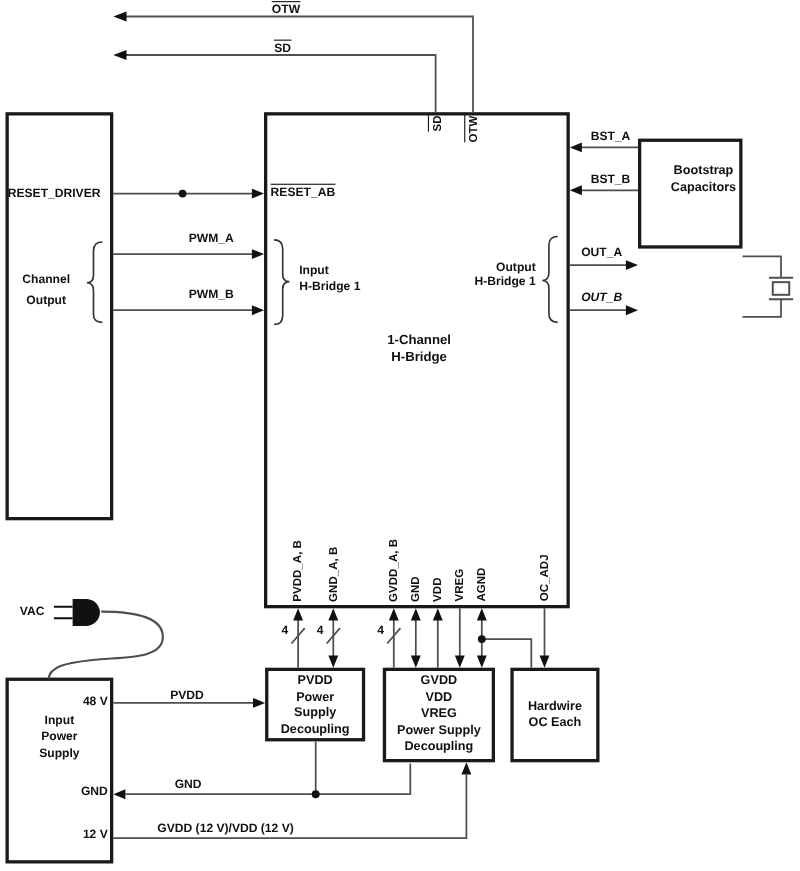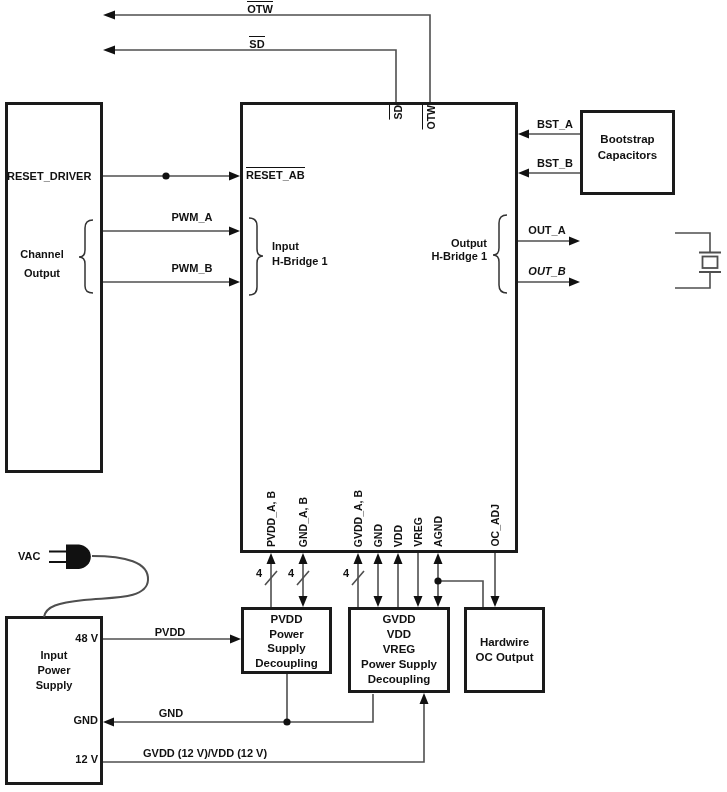--- a/index.html
+++ b/index.html
@@ -19,21 +19,21 @@
 </style>
 </head>
 <body>
 
 <div id="stage">
 
   <div class="blk" style="left:5px;top:102px;width:98px;height:371px;"></div>
 
   <div class="blk" style="left:240px;top:102px;width:278px;height:451px;"></div>
 
-  <div class="blk" style="left:580px;top:110px;width:95px;height:85px;">
+  <div class="blk" style="left:580px;top:126px;width:95px;height:100px;padding-left:12px;">
     <div class="blktxt" style="top:18px;font-size:11.5px;line-height:16px;">
       <div>Bootstrap</div>
       <div>Capacitors</div>
     </div>
   </div>
 
 
   <div class="blk" style="left:241px;top:607px;width:91px;height:67px;">
     <div class="blktxt" style="top:2px;font-size:11.5px;line-height:14.5px;">
       <div>PVDD</div>
@@ -49,21 +49,21 @@
       <div>VDD</div>
       <div>VREG</div>
       <div>Power Supply</div>
       <div>Decoupling</div>
     </div>
   </div>
 
   <div class="blk" style="left:464px;top:607px;width:81px;height:86px;">
     <div class="blktxt" style="top:25px;font-size:11.5px;line-height:15px;">
       <div>Hardwire</div>
-      <div>OC Output</div>
+      <div>OC Each</div>
     </div>
   </div>
 
   <div class="blk" style="left:5px;top:616px;width:98px;height:169px;"></div>
 
   <svg class="wires" width="727" height="792" viewBox="0 0 727 792">
     <g stroke="#4f4f4f" stroke-width="1.6" fill="none">
 
       <path d="M430,102 V15 H114"></path>
       <path d="M396,102 V50 H114"></path>
@@ -161,20 +161,24 @@
   <div class="lbl" style="left:272px;top:239px;line-height:15px;">
     <div>Input</div>
     <div>H-Bridge 1</div>
   </div>
 
   <div class="lbl rgt" style="left:410px;top:237px;width:77px;line-height:12.5px;">
     <div>Output</div>
     <div>H-Bridge 1</div>
   </div>
 
+  <div class="lbl ctr" style="left:301px;top:302px;width:160px;font-size:12px;line-height:15px;">
+    <div>1-Channel</div>
+    <div>H-Bridge</div>
+  </div>
 
   <div class="lbl ctr" style="left:530px;top:118px;width:50px;">BST_A</div>
   <div class="lbl ctr" style="left:530px;top:157px;width:50px;">BST_B</div>
 
   <div class="lbl ctr" style="left:522px;top:224px;width:50px;text-align:center;">OUT_A</div>
   <div class="lbl ctr" style="left:522px;top:265px;width:50px;font-style:italic;">OUT_B</div>
 
   <div class="vlbl" style="left:389px;top:105px;"><span class="vovl">SD</span></div>
   <div class="vlbl" style="left:422px;top:105px;"><span class="vovl">OTW</span></div>
 

